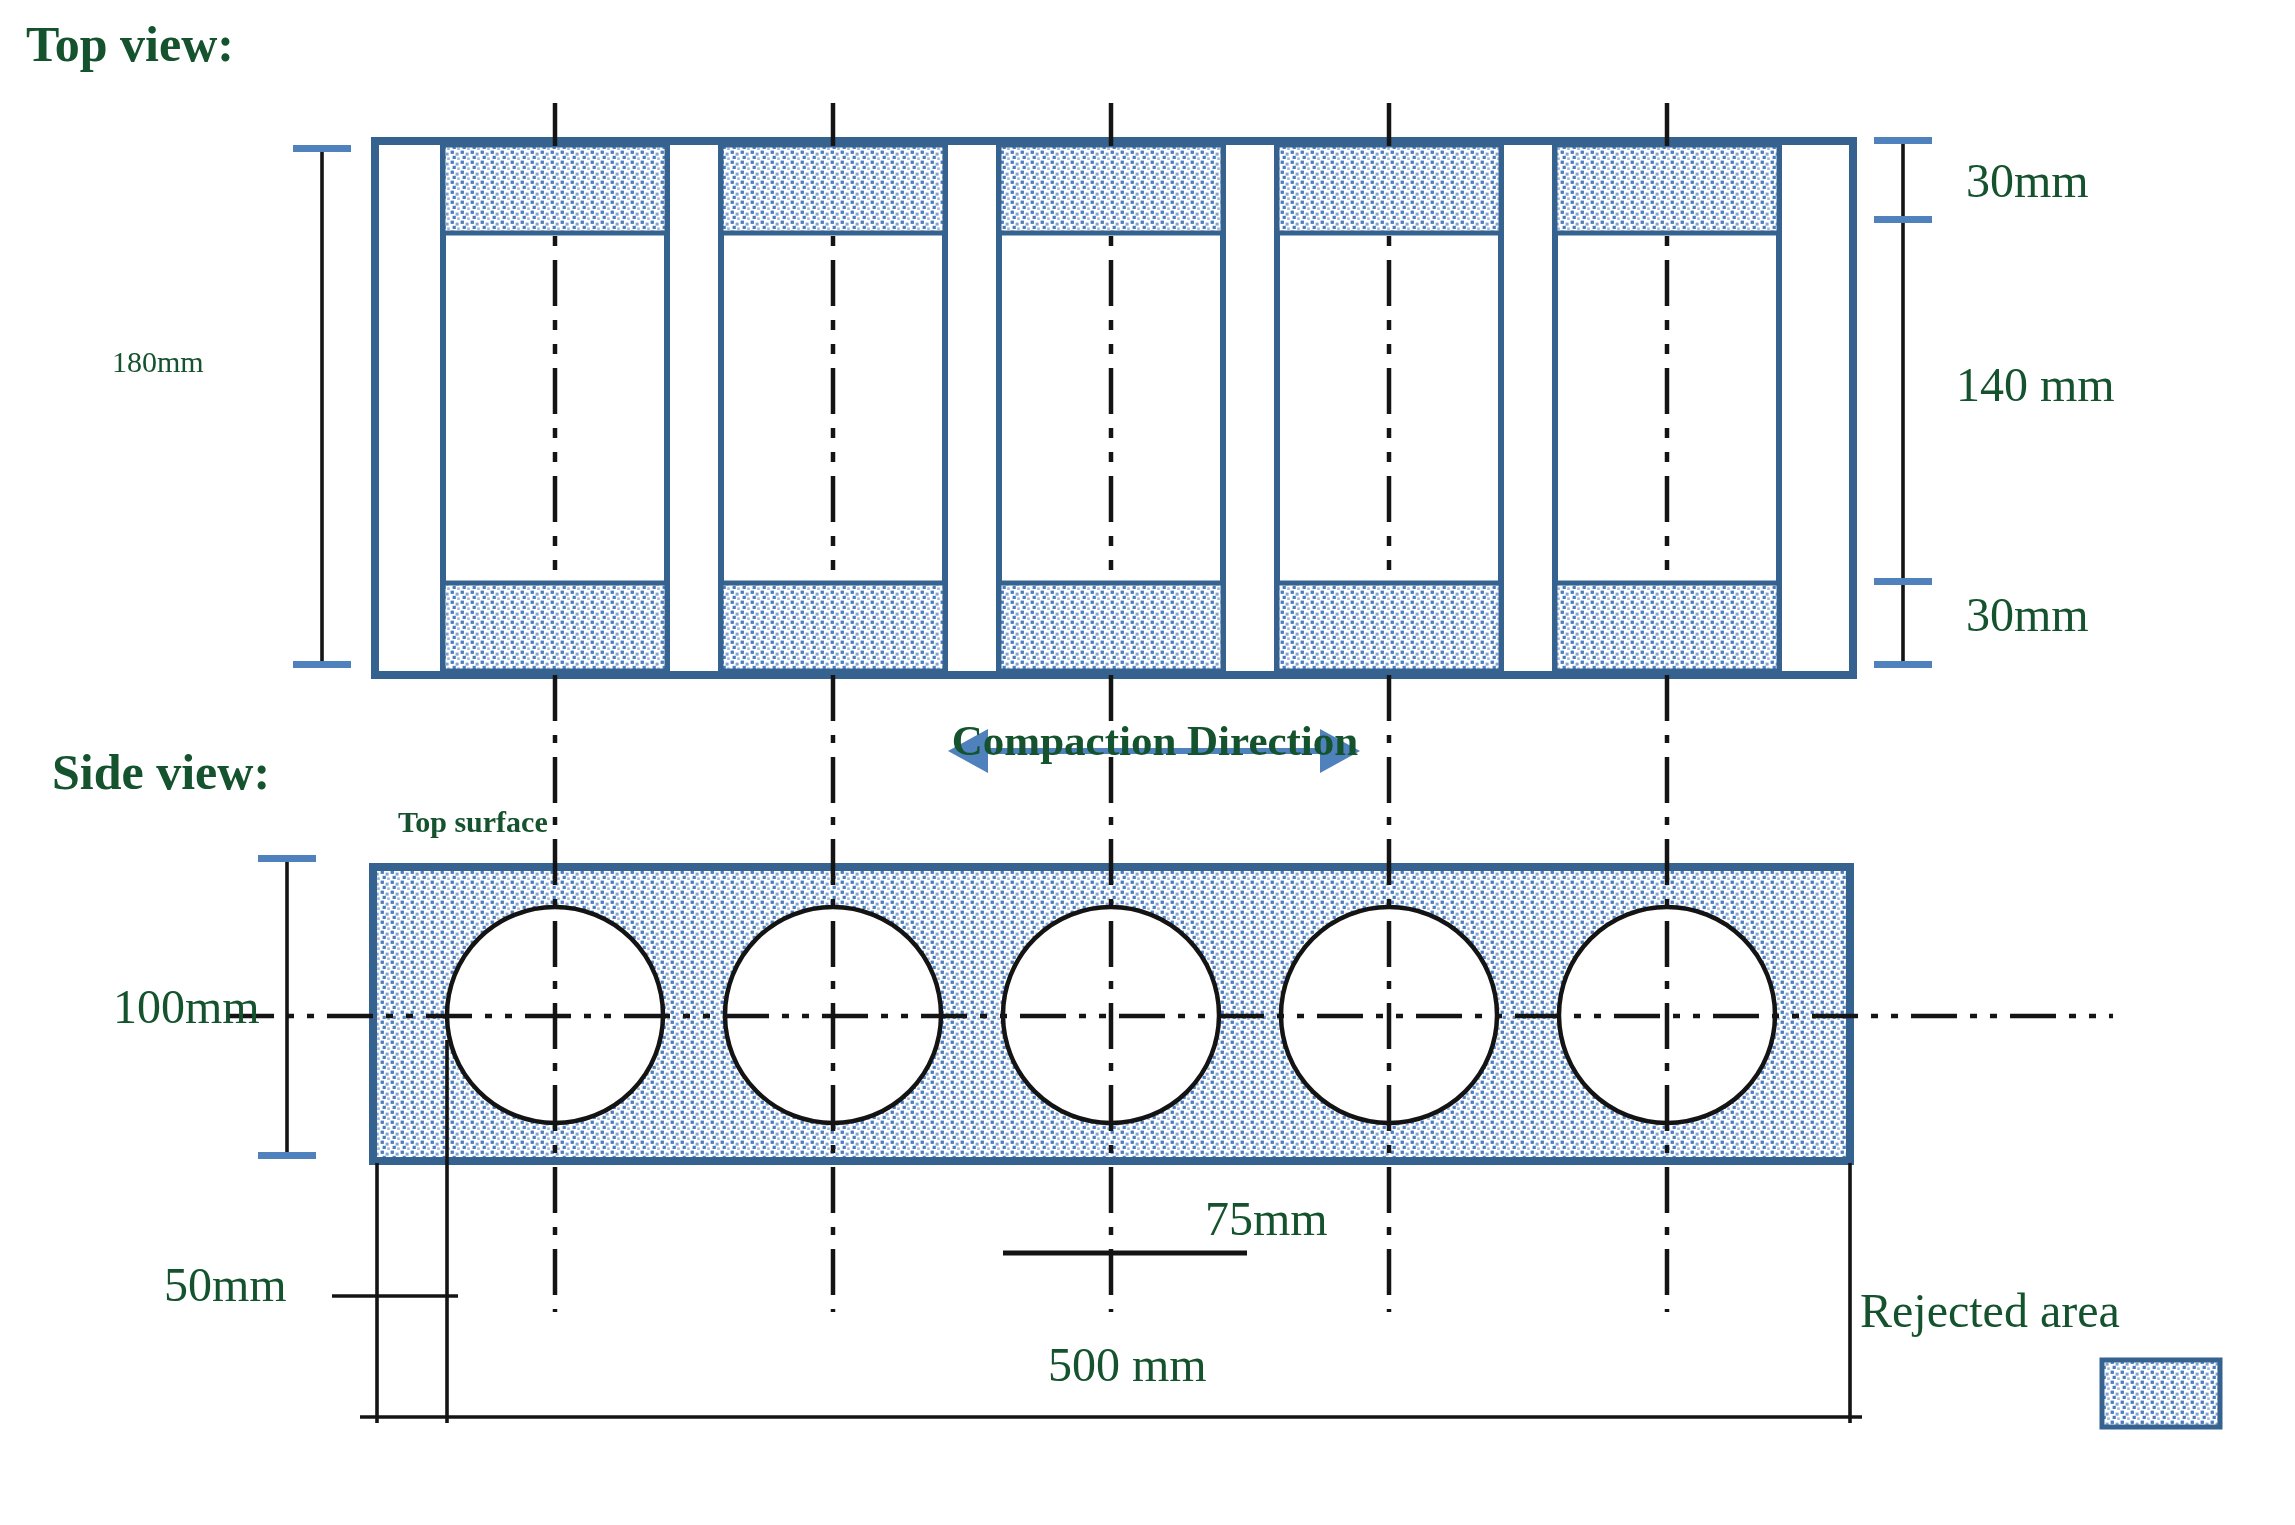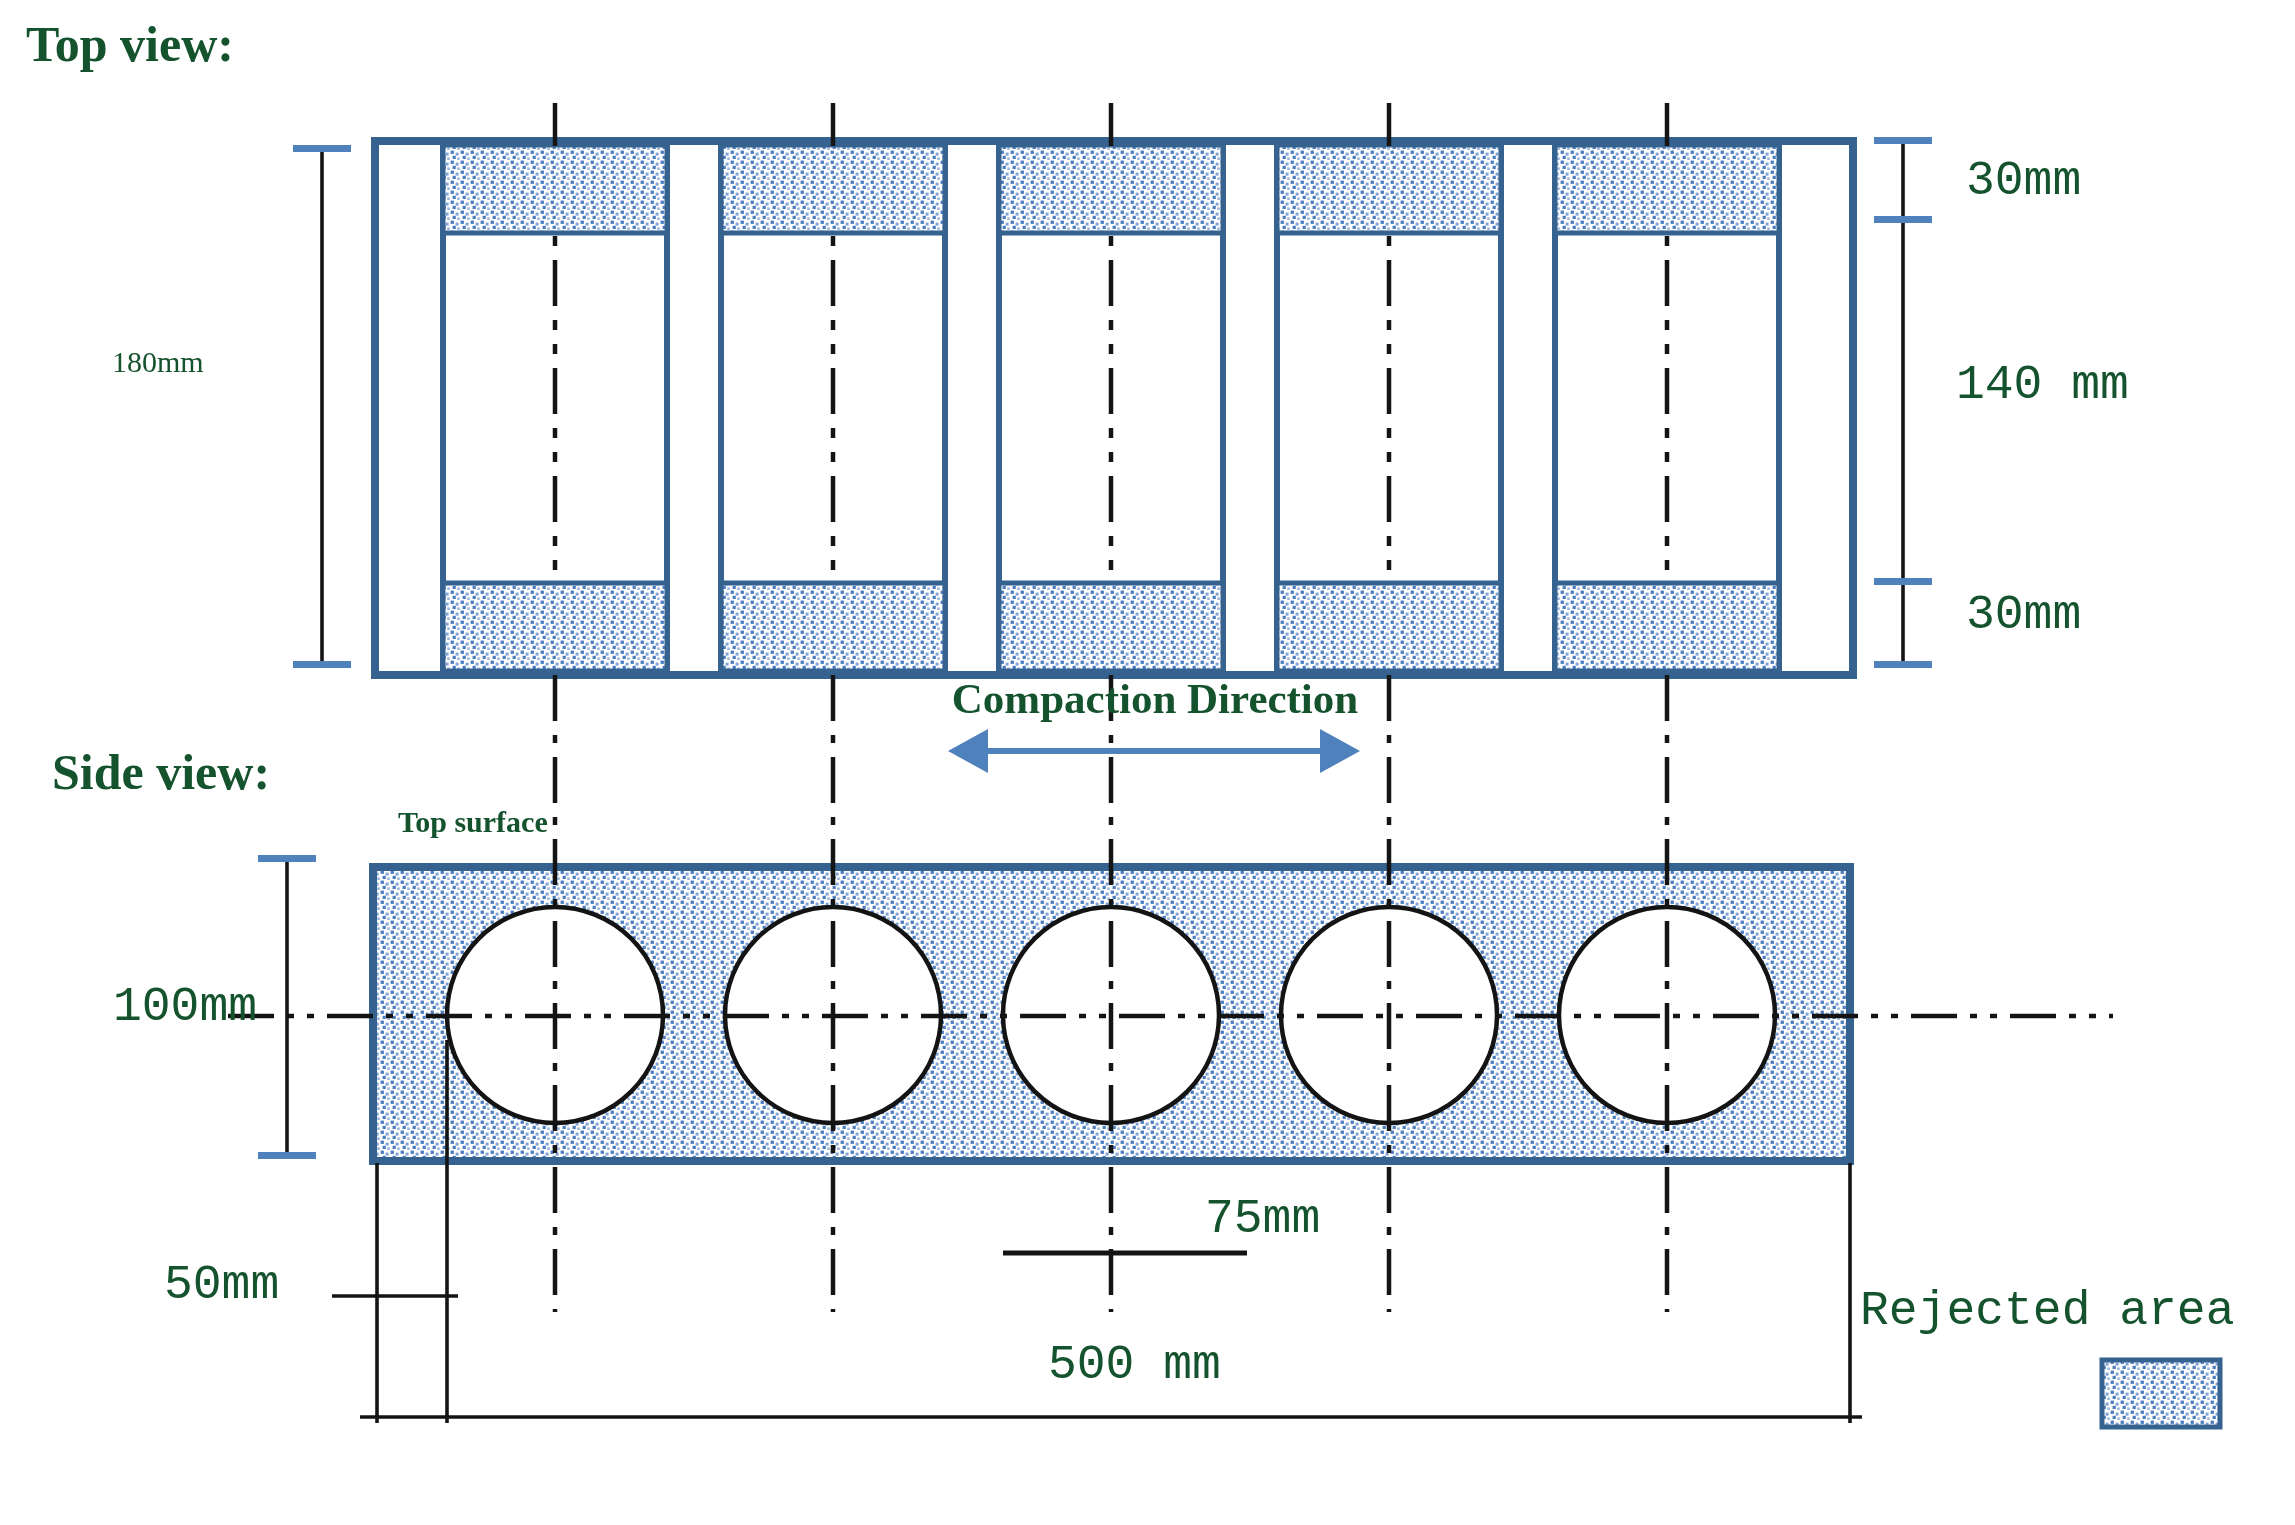--- a/index.html
+++ b/index.html
@@ -13,24 +13,24 @@
   }
   svg.drawing{position:absolute;left:0;top:0;}
   .lbl{
     position:absolute;
     white-space:nowrap;
     line-height:1.05;
     color:#14532d;
   }
   .bold{font-weight:bold;}
   .t50{font-size:50px;}
-  .t48{font-size:48px;font-family:Liberation Mono, monospace;}
+  .t48{font-size:48px;}
   .t43{font-size:43px;}
   .t42{font-size:30px;}
-  .center{text-align:center;}
+  .center{text-align:center;margin-top:42px;}
 </style>
 </head>
 <body>
 
 <div class="canvas">
 
   <svg class="drawing" width="2295" height="1525" viewBox="0 0 2295 1525">
     <defs>
       <pattern id="stip" width="10" height="10" patternUnits="userSpaceOnUse">
         <rect width="10" height="10" fill="#ffffff"></rect>

